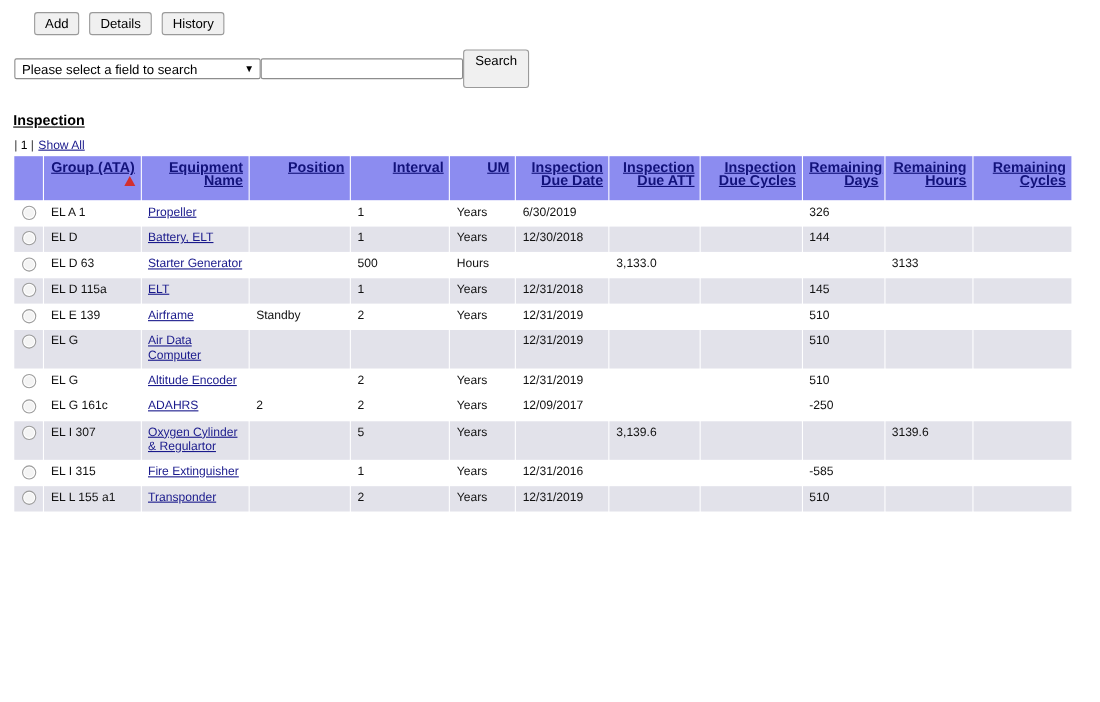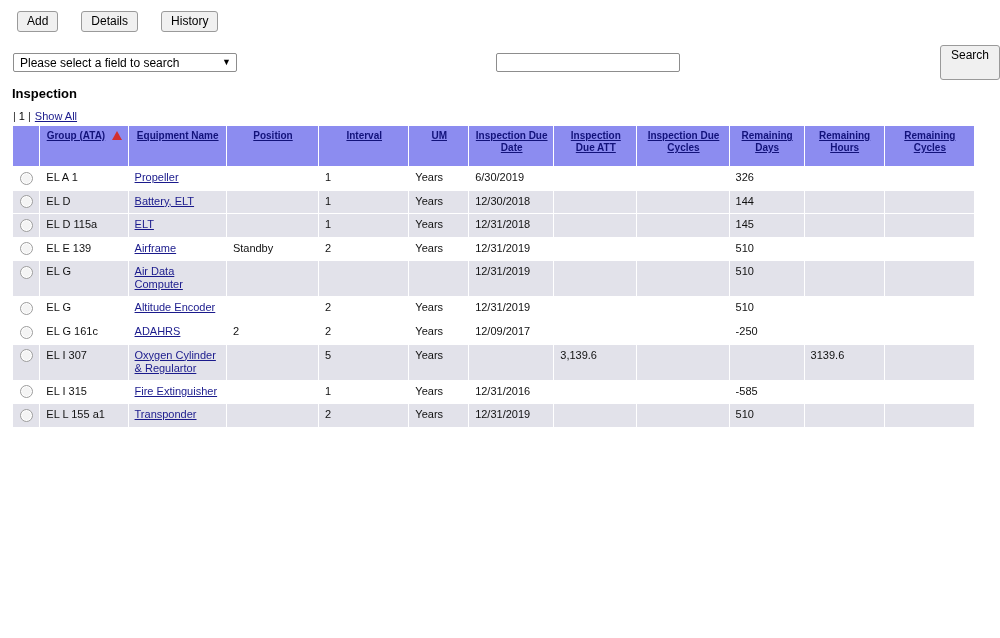--- a/index.html
+++ b/index.html
@@ -15,43 +15,42 @@
     color: #000000;
     overflow: hidden;
   }
 
   .page { padding: 8px 0 0 10px; }
 
   
   .toolbar {
     display: flex;
     align-items: center;
-    gap: 23px;
-    margin: 3px 0 0 7px;
+    gap: 9px;
+    margin: 3px 0 0 21px;
   }
   .btn {
     font-family: "Liberation Sans", sans-serif;
     font-size: 12px;
     color: #000;
     background: #f0f0f0;
     border: 1px solid #9a9a9a;
     border-radius: 3px;
     padding: 2px 9px 3px 9px;
     line-height: 14px;
     cursor: pointer;
     white-space: nowrap;
   }
 
   
   .searchbar {
     display: flex;
     align-items: center;
     gap: 0;
     margin: 13px 0 0 3px;
-    justify-content: space-between;
   }
   .select-box {
     position: relative;
     display: flex;
     align-items: center;
     justify-content: space-between;
     width: 224px;
     height: 19px;
     background: #ffffff;
     border: 1px solid #8d8d8d;
@@ -80,21 +79,22 @@
     border: 1px solid #9a9a9a;
     border-radius: 3px;
     padding: 2px 10px 17px 10px;
     cursor: pointer;
   }
 
   
   .section-title {
     font-size: 13px;
     font-weight: bold;
-    margin: 6px 0 0 2px;
+    margin: 22px 0 0 2px;
+    text-decoration: underline;
   }
 
   
   .pager {
     margin: 9px 0 3px 3px;
     font-size: 11px;
     display: flex;
     align-items: baseline;
     gap: 3px;
   }
@@ -112,23 +112,23 @@
     border-collapse: separate;
     border-spacing: 1px;
     width: 963px;
     margin-left: 2px;
     background: #ffffff;
     table-layout: fixed;
   }
   .grid th {
     background: #8c8cf0;
     color: #12127a;
-    font-size: 10px;
+    font-size: 13px;
     font-weight: bold;
-    text-align: center;
+    text-align: right;
     vertical-align: top;
     padding: 4px 5px 5px 6px;
     line-height: 12px;
     height: 40px;
     box-sizing: border-box;
   }
   .grid th .hl {
     text-decoration: underline;
     cursor: pointer;
     color: #12127a;
@@ -256,20 +256,34 @@
           <td></td>
           <td>1</td>
           <td>Years</td>
           <td>12/30/2018</td>
           <td></td>
           <td></td>
           <td>144</td>
           <td></td>
           <td></td>
         </tr>
+        <tr class="even">
+          <td class="radio-cell"><span class="radio"></span></td>
+          <td>EL D 63</td>
+          <td><a class="cell-link">Starter Generator</a></td>
+          <td></td>
+          <td>500</td>
+          <td>Hours</td>
+          <td></td>
+          <td>3,133.0</td>
+          <td></td>
+          <td></td>
+          <td>3133</td>
+          <td></td>
+        </tr>
         <tr class="odd">
           <td class="radio-cell"><span class="radio"></span></td>
           <td>EL D 115a</td>
           <td><a class="cell-link">ELT</a></td>
           <td></td>
           <td>1</td>
           <td>Years</td>
           <td>12/31/2018</td>
           <td></td>
           <td></td>

